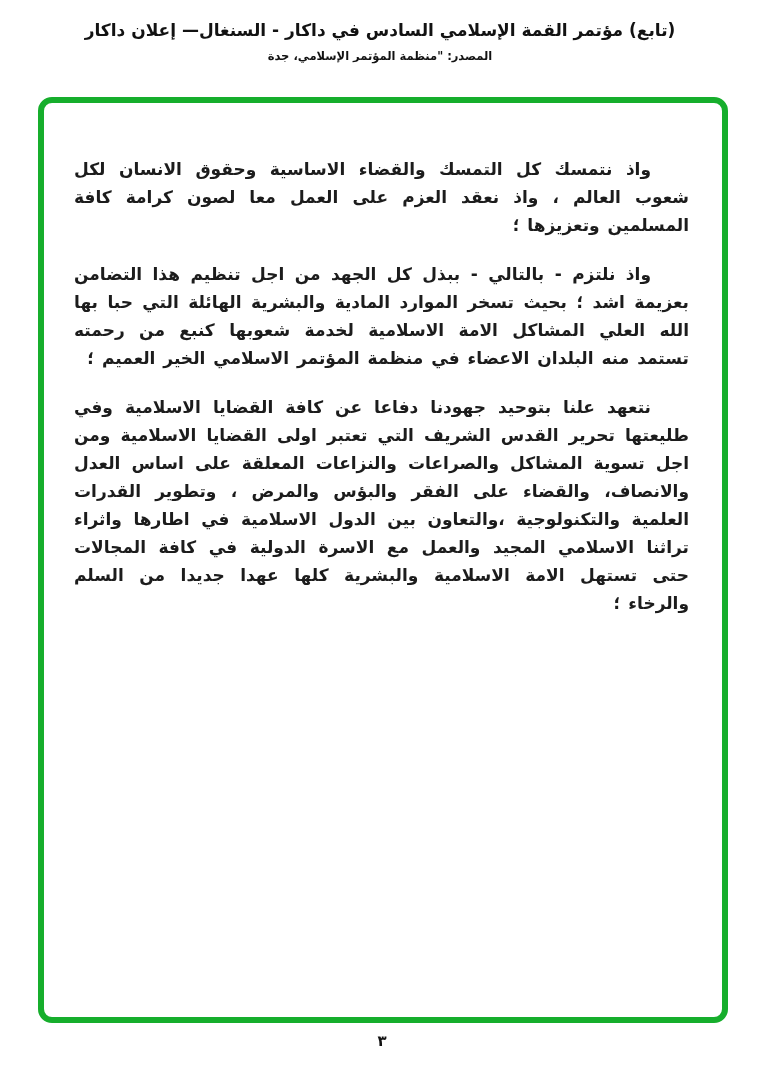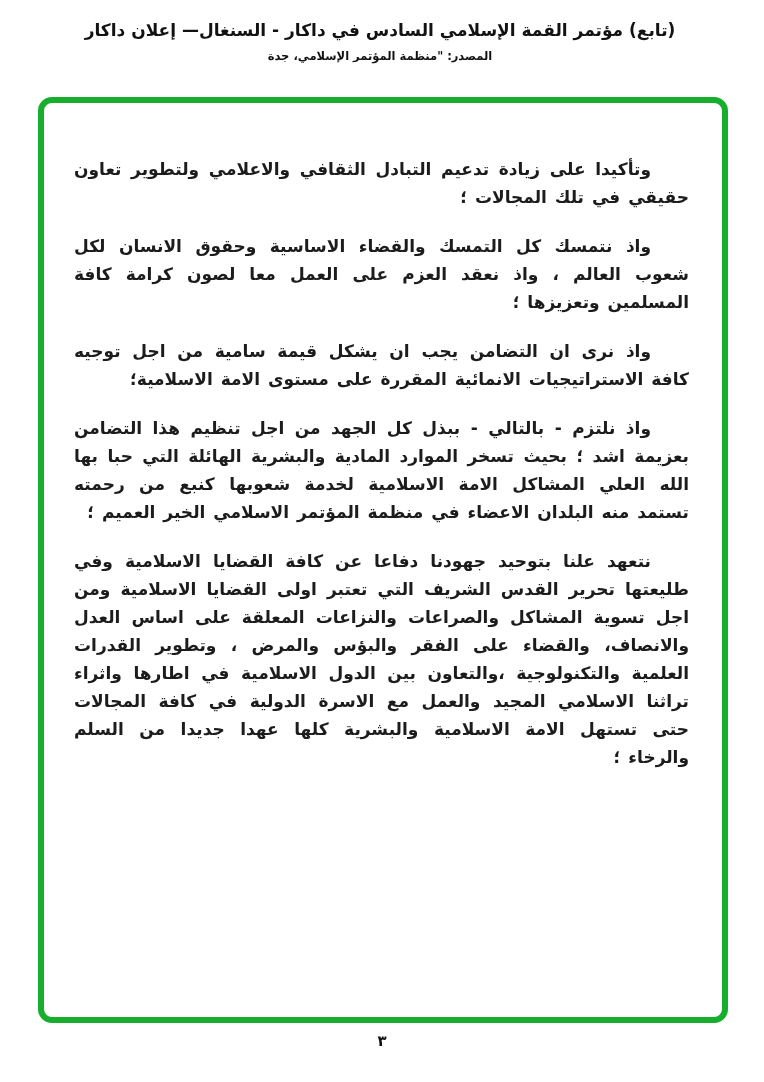--- a/index.html
+++ b/index.html
@@ -73,21 +73,19 @@
 </head>
 <body>
 
 <div class="page-header">
   <div class="title">(تابع) مؤتمر القمة الإسلامي السادس في داكار - السنغال— إعلان داكار</div>
   <div class="source">المصدر: "منظمة المؤتمر الإسلامي، جدة</div>
 </div>
 
 <div class="green-frame">
   <div class="doc-body">
-      <p>وتأكيدا على زيادة تدعيم التبادل الثقافي والاعلامي ولتطوير تعاون حقيقي في تلك المجالات ؛</p>
       <p>واذ نتمسك كل التمسك والقضاء الاساسية وحقوق الانسان لكل شعوب العالم ، واذ نعقد العزم على العمل معا لصون كرامة كافة المسلمين وتعزيزها ؛</p>
-      <p>واذ نرى ان التضامن يجب ان يشكل قيمة سامية من اجل توجيه كافة الاستراتيجيات الانمائية المقررة على مستوى الامة الاسلامية؛</p>
       <p>واذ نلتزم - بالتالي - ببذل كل الجهد من اجل تنظيم هذا التضامن بعزيمة اشد ؛ بحيث تسخر الموارد المادية والبشرية الهائلة التي حبا بها الله العلي المشاكل الامة الاسلامية لخدمة شعوبها كنبع من رحمته تستمد منه البلدان الاعضاء في منظمة المؤتمر الاسلامي الخير العميم ؛</p>
       <p>نتعهد علنا بتوحيد جهودنا دفاعا عن كافة القضايا الاسلامية وفي طليعتها تحرير القدس الشريف التي تعتبر اولى القضايا الاسلامية ومن اجل تسوية المشاكل والصراعات والنزاعات المعلقة على اساس العدل والانصاف، والقضاء على الفقر والبؤس والمرض ، وتطوير القدرات العلمية والتكنولوجية ،والتعاون بين الدول الاسلامية في اطارها واثراء تراثنا الاسلامي المجيد والعمل مع الاسرة الدولية في كافة المجالات حتى تستهل الامة الاسلامية والبشرية كلها عهدا جديدا من السلم والرخاء ؛</p>
     </div>
 </div>
 
 <div class="page-footer">٣</div>
 
 </body></html>

